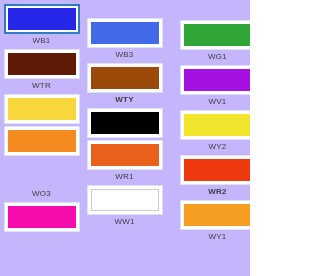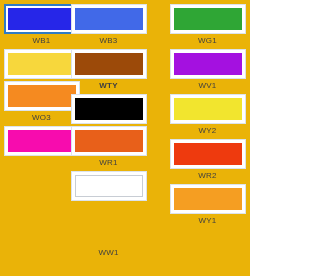--- a/index.html
+++ b/index.html
@@ -21,22 +21,22 @@
     background: #ffffff;
   }
 
   .swatch-column {
     position: absolute;
     top: 0;
     width: 83px;
   }
 
   .col-0 { left: 0px;   padding-top: 4px; }
-  .col-1 { left: 67px;  padding-top: 4px; }
-  .col-2 { left: 166px; padding-top: 4px; }
+  .col-1 { left: 83px;  padding-top: 18px; }
+  .col-2 { left: 176px; padding-top: 20px; }
 
   .swatch-cell {
     position: relative;
     width: 83px;
     box-sizing: border-box;
     padding: 0;
     margin: 0 0 2px 0;
   }
 
   .swatch-frame {
@@ -75,38 +75,44 @@
     color: #404040;
     letter-spacing: 0.2px;
     height: 13px;
     white-space: nowrap;
     overflow: hidden;
   }
 </style>
 </head>
 <body>
 
-<div id="swatch-picker" style="background: #eab308;">
+<div id="swatch-picker" style="background: #c4b5fd;">
     <div class="swatch-column col-0">
       <div class="swatch-cell">
         <div class="swatch-frame selected" style="border-color: rgb(47, 123, 196);">
           <div class="swatch-chip" style="background: rgb(38, 38, 232);"></div>
         </div>
         <span class="swatch-label" style="color: rgb(64, 64, 64);">WB1</span>
+      </div>
+      <div class="swatch-cell">
+        <div class="swatch-frame" style="border-color: rgb(220, 227, 236);">
+          <div class="swatch-chip" style="background: rgb(94, 26, 5);"></div>
+        </div>
+        <span class="swatch-label" style="color: rgb(64, 64, 64);">WTR</span>
       </div>
       <div class="swatch-cell">
         <div class="swatch-frame" style="border-color: rgb(220, 227, 236);">
           <div class="swatch-chip" style="background: rgb(247, 215, 60);"></div>
         </div>
       </div>
       <div class="swatch-cell">
         <div class="swatch-frame" style="border-color: rgb(220, 227, 236);">
           <div class="swatch-chip" style="background: rgb(245, 138, 32);"></div>
         </div>
-        <span class="swatch-label" style="color: rgb(64, 64, 64);">WO3</span>
+        <span class="swatch-label" style="color: rgb(64, 64, 64); margin-top: 31px;">WO3</span>
       </div>
       <div class="swatch-cell">
         <div class="swatch-frame" style="border-color: rgb(220, 227, 236);">
           <div class="swatch-chip" style="background: rgb(247, 12, 174);"></div>
         </div>
       </div>
     </div>
     <div class="swatch-column col-1">
       <div class="swatch-cell">
         <div class="swatch-frame" style="border-color: rgb(220, 227, 236);">
@@ -128,21 +134,21 @@
       <div class="swatch-cell">
         <div class="swatch-frame" style="border-color: rgb(220, 227, 236);">
           <div class="swatch-chip" style="background: rgb(232, 96, 26);"></div>
         </div>
         <span class="swatch-label" style="color: rgb(64, 64, 64);">WR1</span>
       </div>
       <div class="swatch-cell">
         <div class="swatch-frame" style="border-color: rgb(220, 227, 236);">
           <div class="swatch-chip outlined" style="background: rgb(255, 255, 255);"></div>
         </div>
-        <span class="swatch-label" style="color: rgb(64, 64, 64); margin-top: 45px;">WW1</span>
+        <span class="swatch-label" style="color: rgb(64, 64, 64);">WW1</span>
       </div>
     </div>
     <div class="swatch-column col-2">
       <div class="swatch-cell">
         <div class="swatch-frame" style="border-color: rgb(220, 227, 236);">
           <div class="swatch-chip" style="background: rgb(47, 166, 53);"></div>
         </div>
         <span class="swatch-label" style="color: rgb(64, 64, 64);">WG1</span>
       </div>
       <div class="swatch-cell">
@@ -154,21 +160,21 @@
       <div class="swatch-cell">
         <div class="swatch-frame" style="border-color: rgb(220, 227, 236);">
           <div class="swatch-chip" style="background: rgb(242, 229, 46);"></div>
         </div>
         <span class="swatch-label" style="color: rgb(64, 64, 64);">WY2</span>
       </div>
       <div class="swatch-cell">
         <div class="swatch-frame" style="border-color: rgb(220, 227, 236);">
           <div class="swatch-chip" style="background: rgb(238, 58, 14);"></div>
         </div>
-        <span class="swatch-label" style="color: rgb(64, 64, 64);">WR2</span>
+        <span class="swatch-label" style="color: rgb(64, 64, 64); font-weight: bold;">WR2</span>
       </div>
       <div class="swatch-cell">
         <div class="swatch-frame" style="border-color: rgb(220, 227, 236);">
           <div class="swatch-chip" style="background: rgb(245, 158, 34);"></div>
         </div>
         <span class="swatch-label" style="color: rgb(64, 64, 64);">WY1</span>
       </div>
     </div>
   </div>
 

